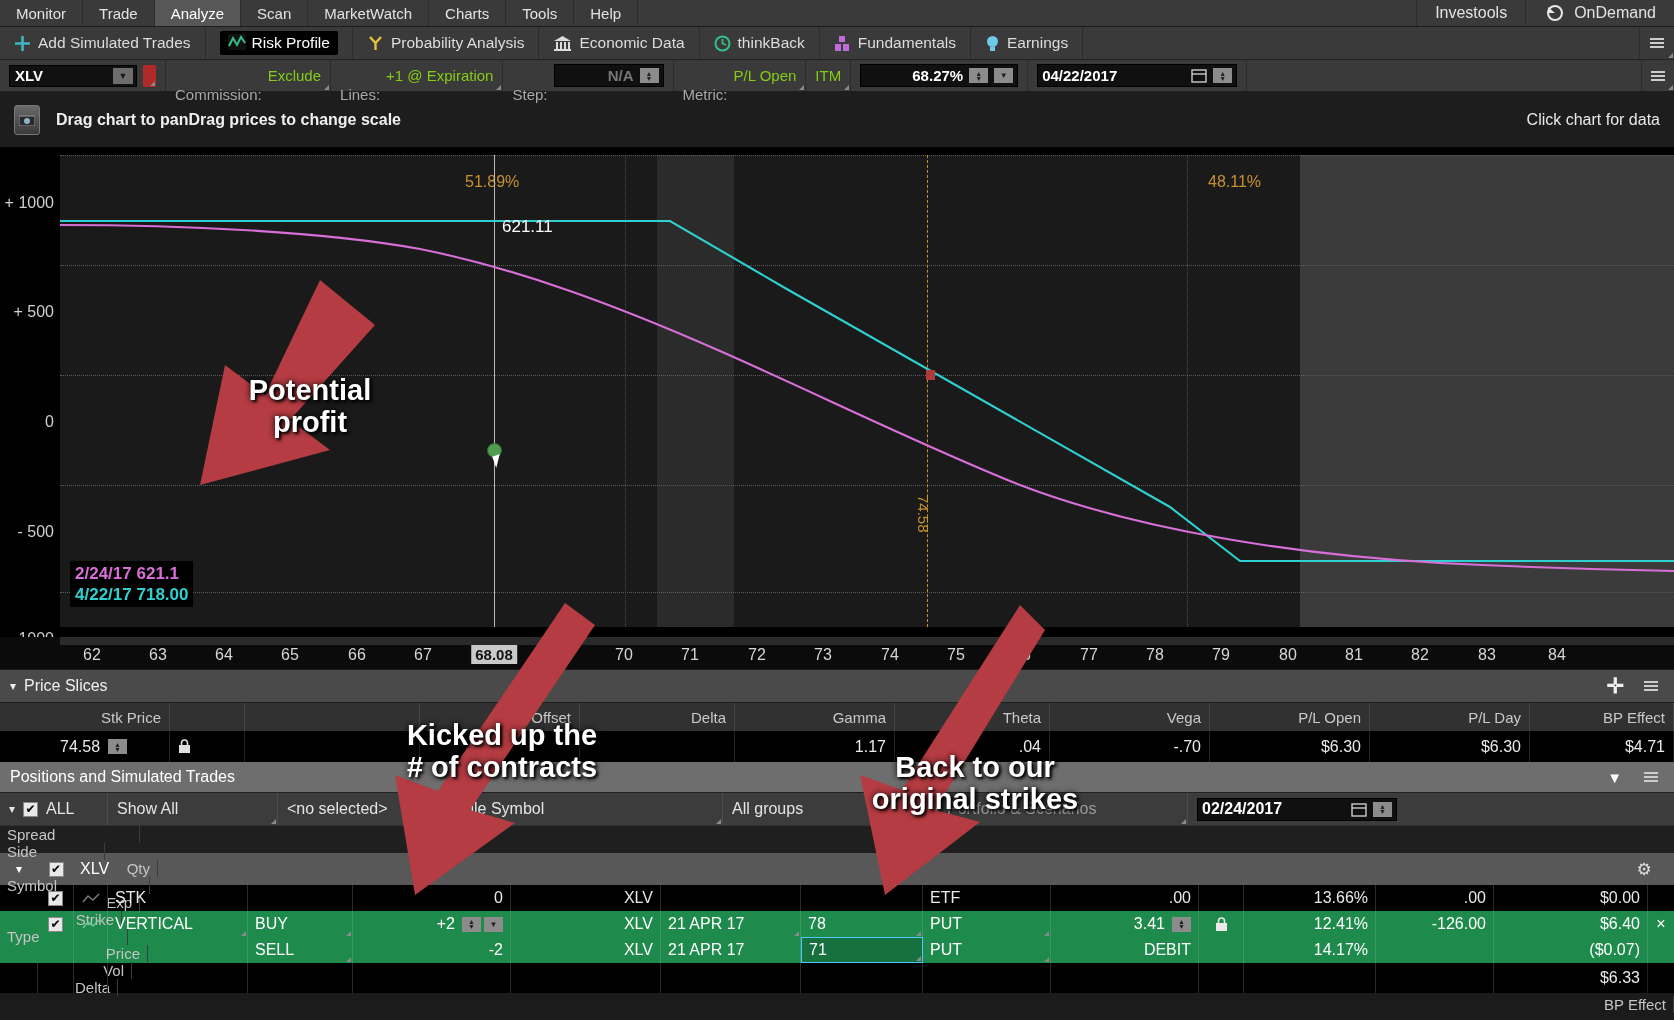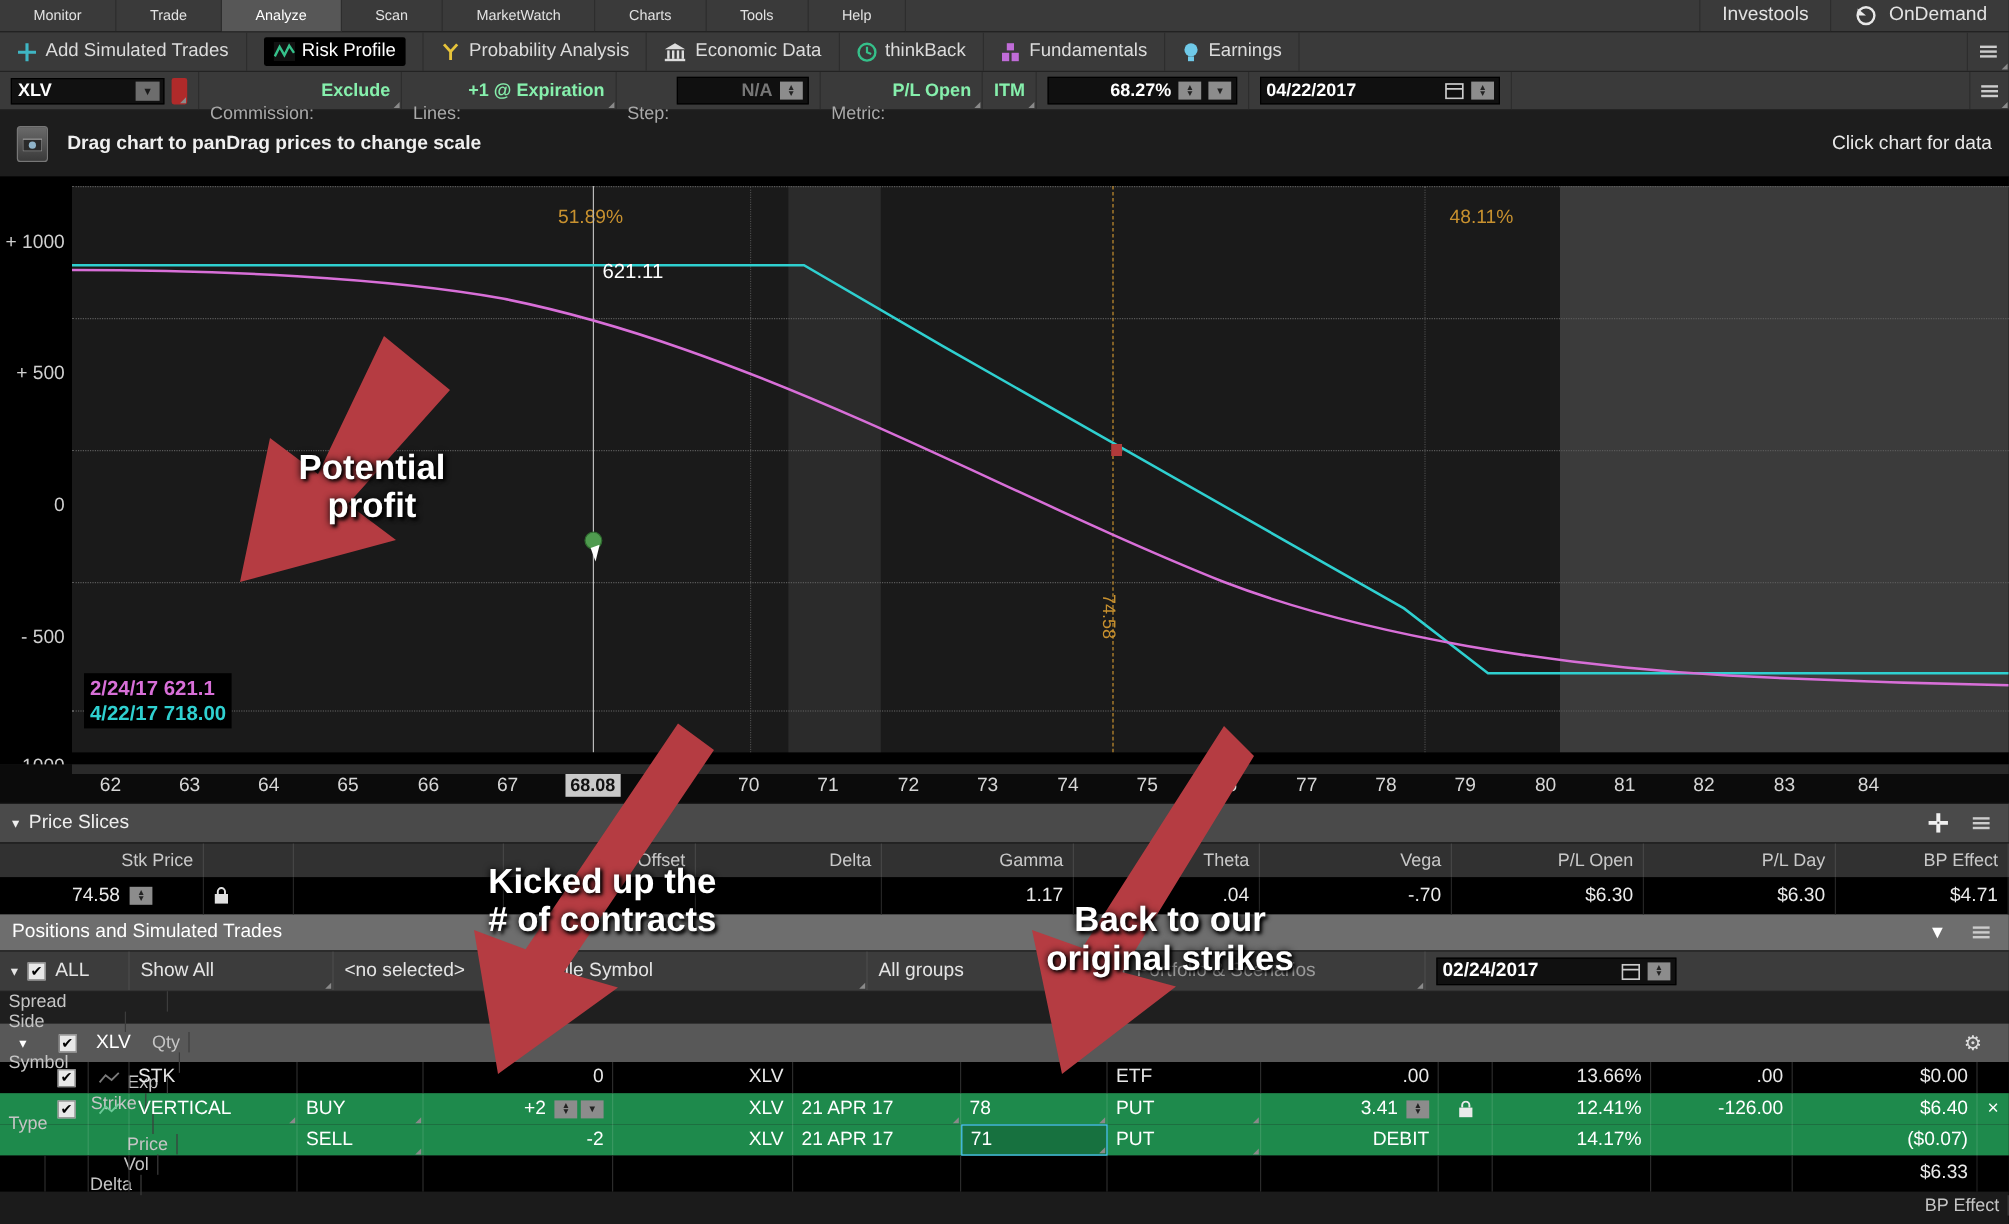--- a/index.html
+++ b/index.html
@@ -8,44 +8,44 @@
     width:1674px; height:1020px; overflow:hidden;
     font-family:"Liberation Sans", sans-serif;
     color:#d8d8d8; font-size:16px;
     -webkit-font-smoothing:antialiased;
   }
   .app { position:relative; width:1674px; height:1020px; background:#1b1b1b; }
 
   
   .menubar { height:27px; background:#3a3a3a; display:flex; align-items:stretch;
              border-bottom:1px solid #1d1d1d; }
-  .menubar .mi { padding:0 28px; display:flex; align-items:center; font-size:12px;
+  .menubar .mi { padding:0 16px; display:flex; align-items:center; font-size:15px;
                  color:#e2e2e2; border-right:1px solid #2d2d2d; cursor:default; }
   .menubar .mi.active { background:#575757; color:#fff; }
   .menubar .spacer { flex:1; border:none; }
   .menubar .right { padding:0 18px; display:flex; align-items:center; gap:8px;
                     border-left:1px solid #2d2d2d; color:#e2e2e2; }
 
   
   .subbar { height:33px; background:#3a3a3a; display:flex; align-items:stretch;
             border-bottom:1px solid #232323; }
   .subbar .tab { display:flex; align-items:center; gap:7px; padding:0 14px;
                  font-size:15.5px; color:#dcdcdc; border-right:1px solid #2d2d2d; }
   .subbar .tab .chip { background:#000; color:#fff; padding:3px 8px; display:flex;
-                       align-items:center; gap:6px; border-radius:2px; }
+                       gap:6px; border-radius:2px; }
   .subbar .grow { flex:1; border-right:1px solid #2d2d2d; }
   .subbar .hamb { width:34px; display:flex; align-items:center; justify-content:center; }
 
   
   .setbar { height:32px; background:#3a3a3a; display:flex; align-items:center;
             border-bottom:1px solid #202020; font-size:15px; }
   .setbar .seg { display:flex; align-items:center; height:100%; padding:0 9px;
                  border-right:1px solid #2d2d2d; gap:6px; }
   .setbar .lbl { color:#a9a9a9;margin-top:37px; }
-  .setbar .val { color:#86efac; font-weight:bold; }
+  .setbar .val { color:#84cc16; font-weight:normal; }
   .symbox { background:#111; width:128px; height:22px; display:flex; align-items:center;
             padding:0 5px; color:#fff; font-weight:bold; position:relative;
             border:1px solid #000; }
   .ddbtn { width:20px; height:16px; background:#6d6d6d; position:absolute; right:3px;
            display:flex; align-items:center; justify-content:center; font-size:9px;
            color:#1a1a1a; }
   .redbtn { width:13px; height:22px; background:#b02a2a; border-radius:2px; }
   .darkfield { background:#101010; height:23px; min-width:100px; display:flex;
                align-items:center; justify-content:flex-end; gap:6px; padding:0 4px;
                color:#fff; font-weight:bold; border:1px solid #000; }

